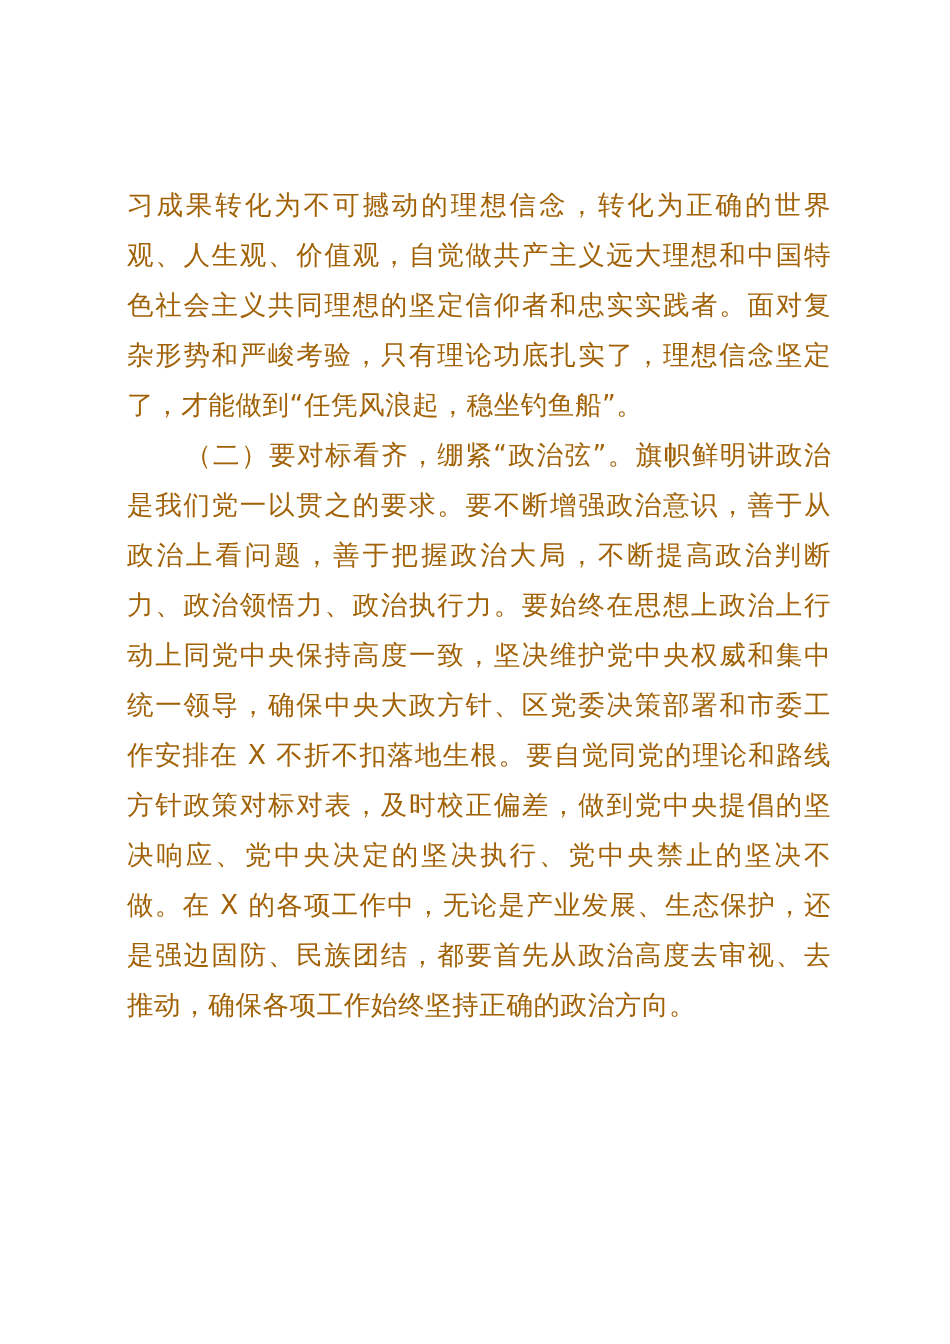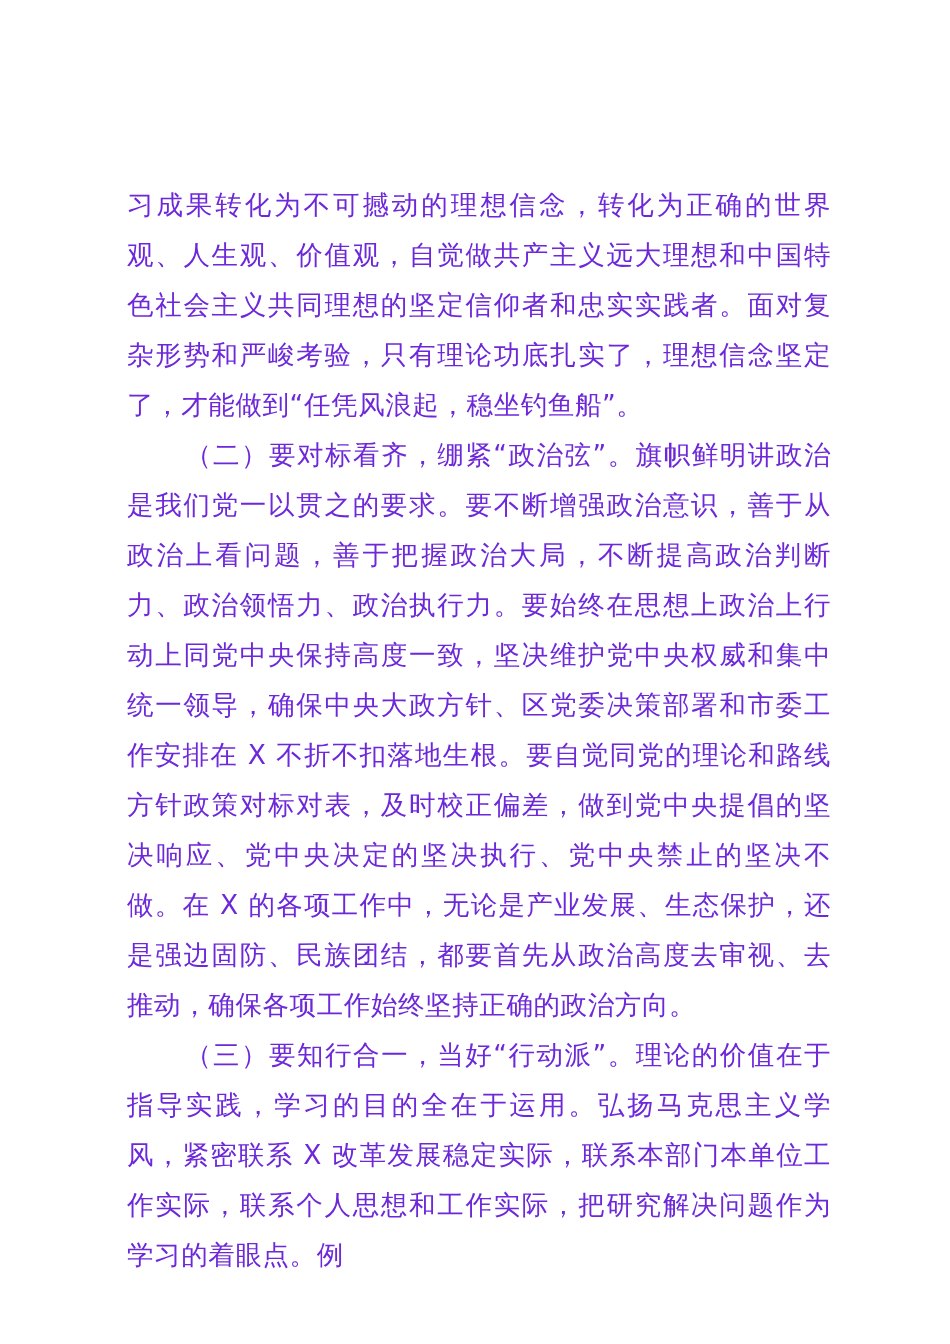--- a/index.html
+++ b/index.html
@@ -5,28 +5,27 @@
   html, body { margin: 0; padding: 0; background: #ffffff; }
   body { width: 950px; height: 1344px; position: relative; overflow: hidden; }
   .page {
     position: absolute;
     left: 127px;
     top: 180px;
     width: 704px;
     font-family: "DejaVu Sans", "Liberation Sans", sans-serif;
     font-size: 26.5px;
     line-height: 50px;
-    color: #6d28d9;
+    color: #a16207;
     text-align: justify;
     text-justify: inter-character;
     letter-spacing: 0.6px;
   }
   .para { margin: 0; }
   .indent { text-indent: 58px; }
 </style>
 </head>
 <body>
 
 <div class="page">
   <p class="para">习成果转化为不可撼动的理想信念，转化为正确的世界观、人生观、价值观，自觉做共产主义远大理想和中国特色社会主义共同理想的坚定信仰者和忠实实践者。面对复杂形势和严峻考验，只有理论功底扎实了，理想信念坚定了，才能做到“任凭风浪起，稳坐钓鱼船”。</p>
   <p class="para indent">（二）要对标看齐，绷紧“政治弦”。旗帜鲜明讲政治是我们党一以贯之的要求。要不断增强政治意识，善于从政治上看问题，善于把握政治大局，不断提高政治判断力、政治领悟力、政治执行力。要始终在思想上政治上行动上同党中央保持高度一致，坚决维护党中央权威和集中统一领导，确保中央大政方针、区党委决策部署和市委工作安排在 X 不折不扣落地生根。要自觉同党的理论和路线方针政策对标对表，及时校正偏差，做到党中央提倡的坚决响应、党中央决定的坚决执行、党中央禁止的坚决不做。在 X 的各项工作中，无论是产业发展、生态保护，还是强边固防、民族团结，都要首先从政治高度去审视、去推动，确保各项工作始终坚持正确的政治方向。</p>
-  <p class="para indent">（三）要知行合一，当好“行动派”。理论的价值在于指导实践，学习的目的全在于运用。弘扬马克思主义学风，紧密联系 X 改革发展稳定实际，联系本部门本单位工作实际，联系个人思想和工作实际，把研究解决问题作为学习的着眼点。例</p>
 </div>
 
 </body></html>

